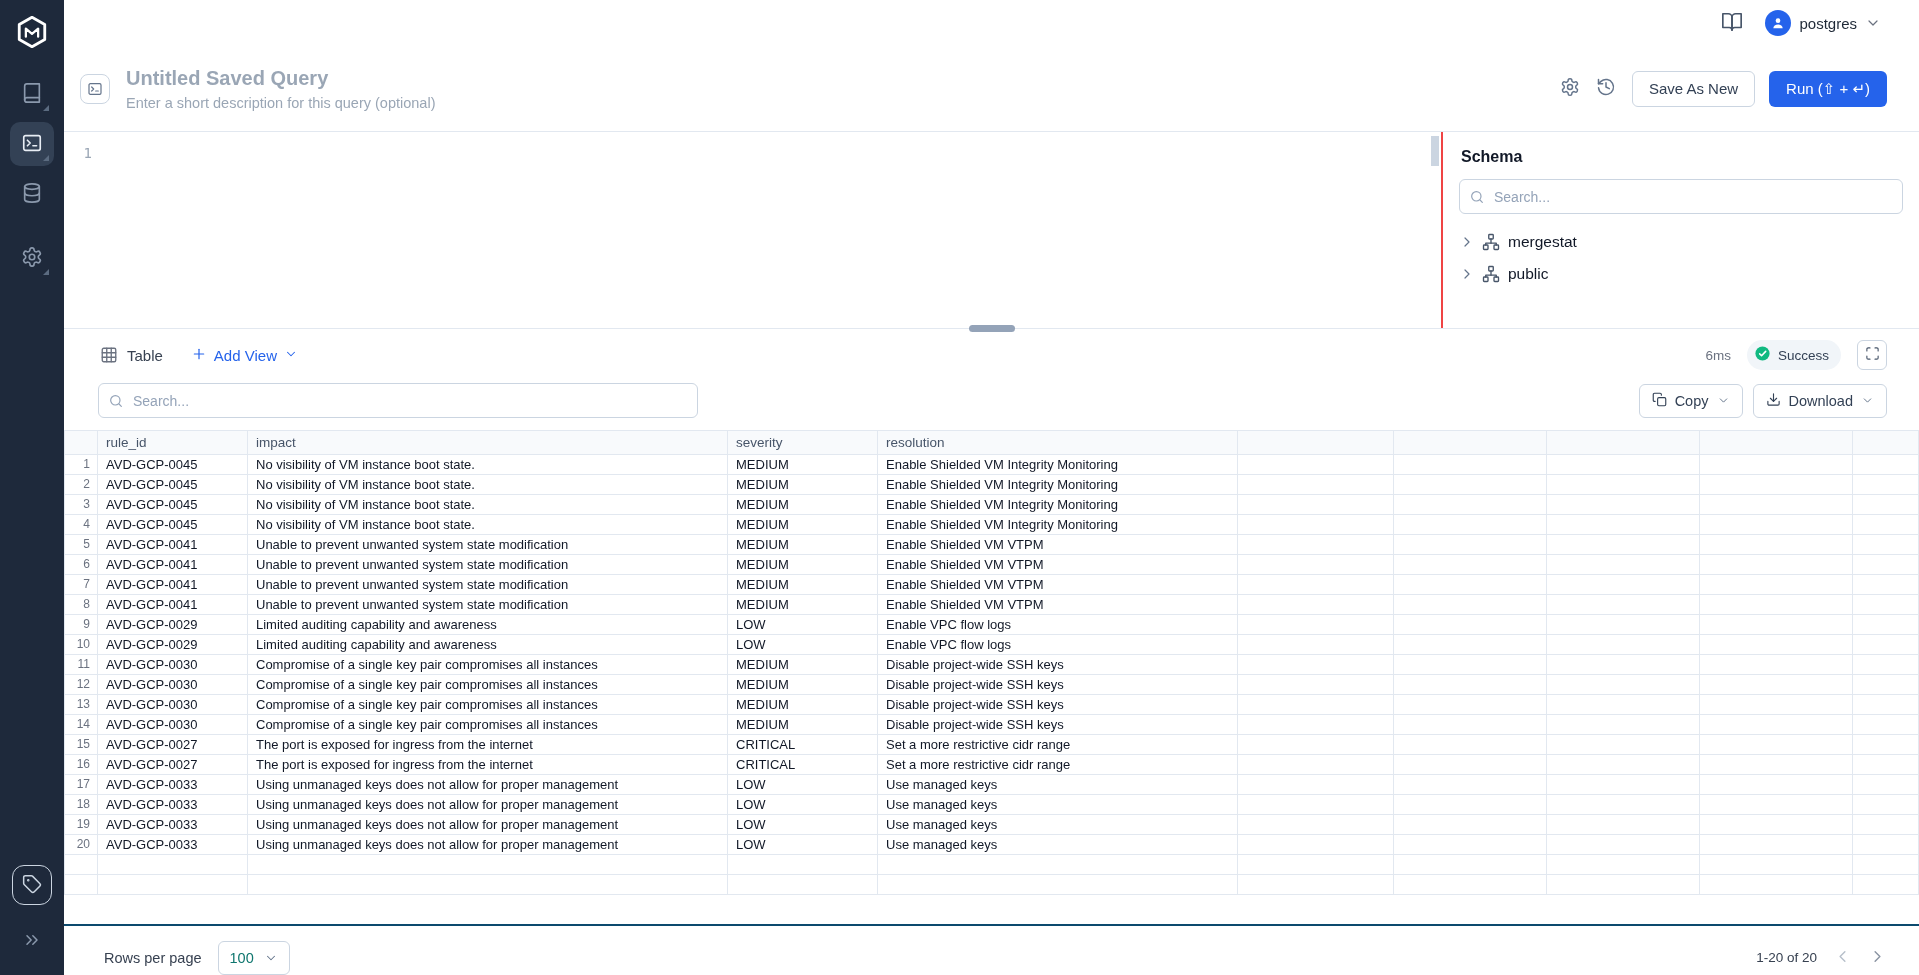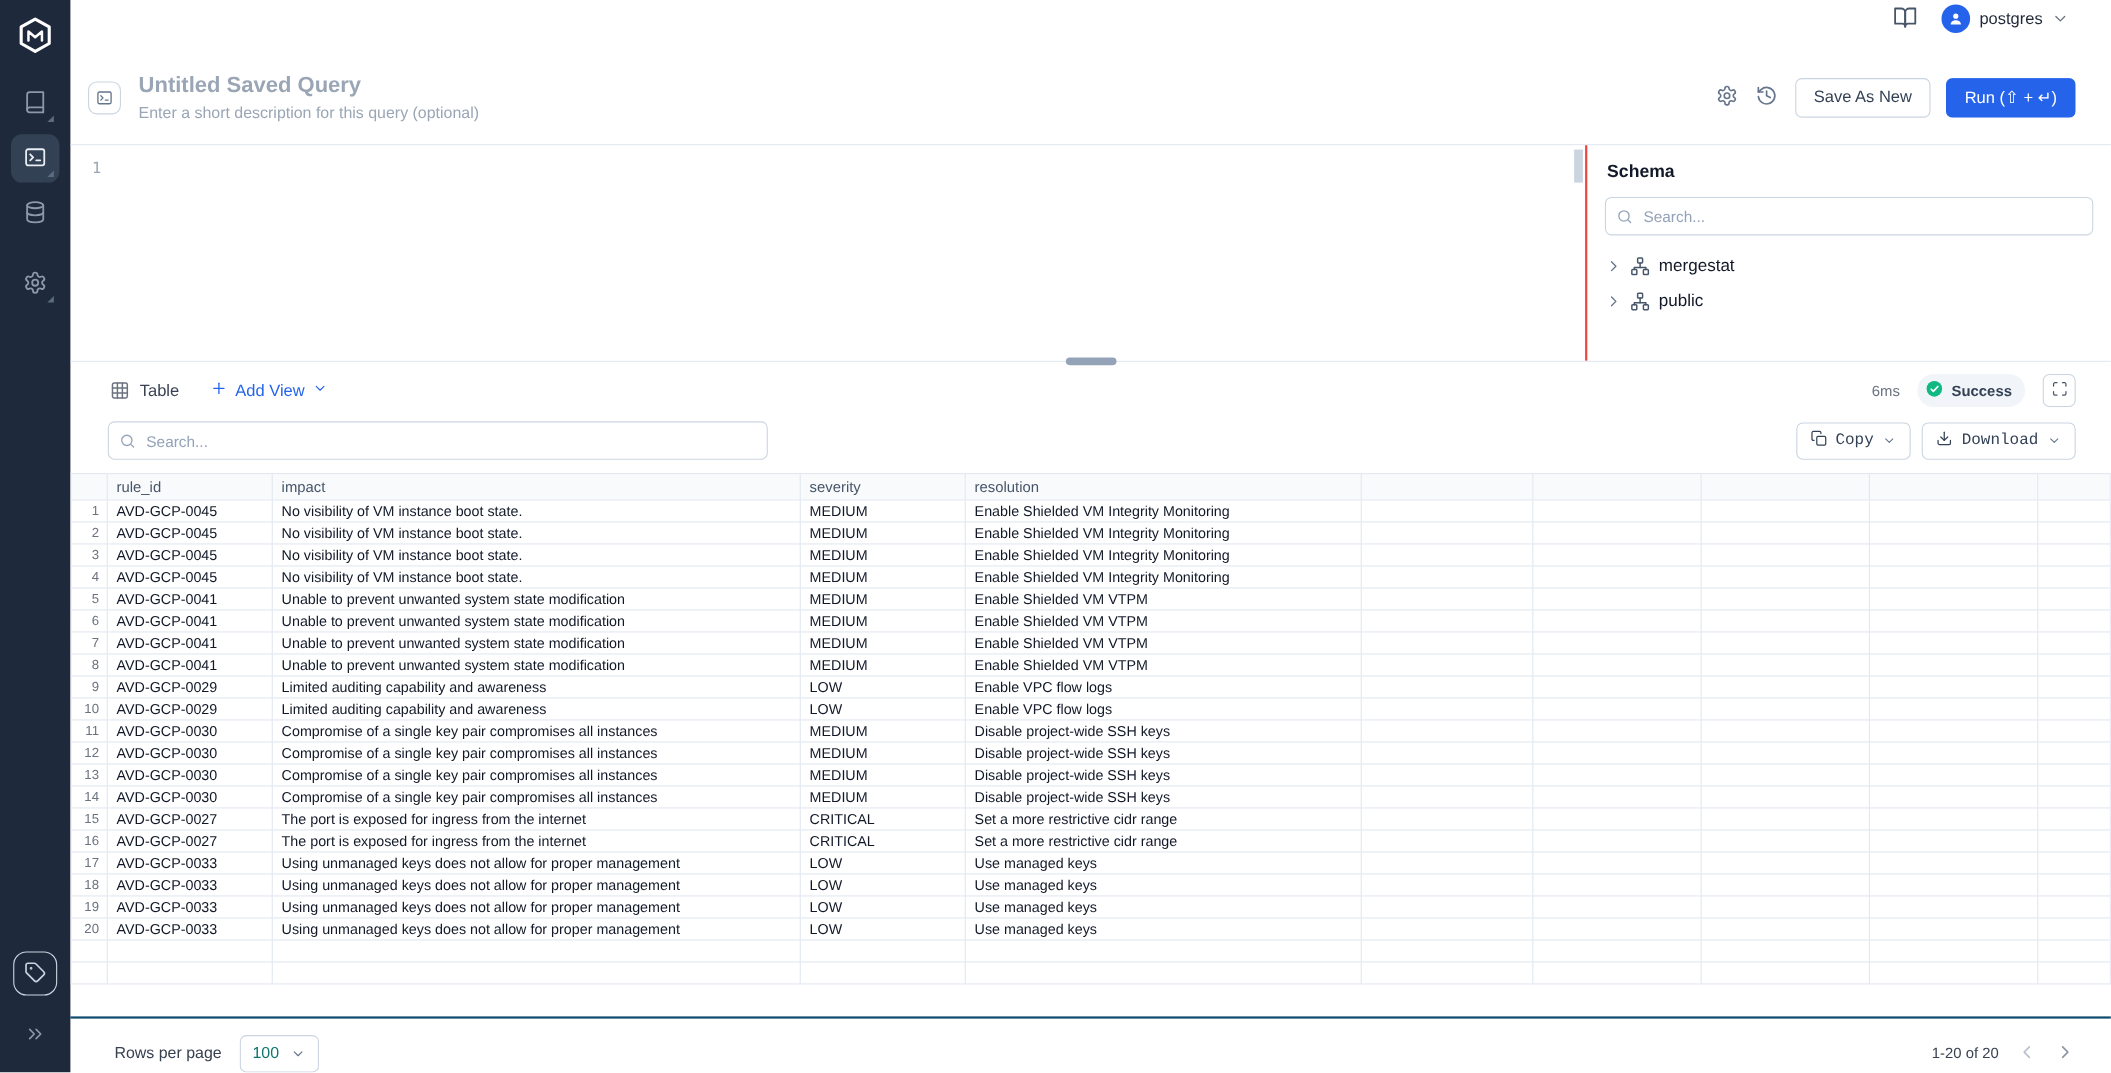--- a/index.html
+++ b/index.html
@@ -18,21 +18,21 @@
   .side-item.active{background:#334155;color:#e8edf4}
   .side-item.outlined{width:40px;height:40px;border:1.5px solid #cbd5e1;border-radius:12px;color:#cbd5e1}
   .has-sub::after{content:"";position:absolute;right:5px;bottom:5px;
     border-left:6px solid transparent;border-bottom:6px solid #5b6b80}
   .settings-gap{margin-top:14px}
   .side-bottom{margin-top:auto;display:flex;flex-direction:column;gap:14px;align-items:center}
 
   
   .main{flex:1;display:flex;flex-direction:column;min-width:0}
 
-  .topbar{height:46px;flex:none;display:flex;align-items:flex-end;justify-content:flex-end;gap:22px;padding:16px 38px}
+  .topbar{height:46px;flex:none;display:flex;align-items:center;justify-content:flex-end;gap:22px;padding:16px 38px}
   .icon-btn{background:none;border:none;color:#64748b;cursor:pointer;display:flex;align-items:center;padding:0}
   .docs-btn{color:#475569}
   .user-chip{display:flex;align-items:center;gap:8px;cursor:pointer}
   .avatar{width:26px;height:26px;border-radius:50%;background:#2563eb;display:flex;align-items:center;justify-content:center}
   .username{font-size:15px;font-weight:500;color:#1f2937}
   .chip-caret{color:#6b7280;display:flex}
 
   .query-header{height:85px;flex:none;display:flex;align-items:center;padding:0 32px 0 16px}
   .query-icon-box{width:30px;height:30px;border:1px solid #cbd5e1;border-radius:8px;display:flex;
     align-items:center;justify-content:center;color:#64748b;margin-right:16px;flex:none}
@@ -73,29 +73,29 @@
   .drag-handle{position:absolute;top:-4px;left:50%;transform:translateX(-50%);width:46px;height:7px;
     background:#94a3b8;border-radius:4px;z-index:4;cursor:row-resize}
   .results-toolbar{height:52px;flex:none;display:flex;align-items:center;padding:0 32px 0 36px;gap:28px}
   .tab{display:flex;align-items:center;gap:9px;color:#374151;font-size:15px;cursor:pointer}
   .tab .tab-ico{color:#6b7280;display:flex}
   .add-view{display:flex;align-items:center;gap:7px;color:#2563eb;font-size:15px;font-weight:500;
     background:none;border:none;cursor:pointer;font-family:inherit}
   .toolbar-right{margin-left:auto;display:flex;align-items:center;gap:16px}
   .duration{color:#6b7280;font-size:13.5px}
   .status-badge{display:flex;align-items:center;gap:7px;background:#f1f5f9;border-radius:999px;
-    padding:5px 12px 5px 7px;font-size:13.5px;font-weight:700;color:#334155}
+    padding:5px 12px 5px 7px;font-size:13.5px;font-weight:400;color:#334155}
   .iconbtn-bordered{width:30px;height:30px;border:1px solid #cbd5e1;border-radius:6px;background:#fff;
     color:#475569;display:flex;align-items:center;justify-content:center;cursor:pointer}
 
   .results-search-row{flex:none;display:flex;align-items:center;padding:2px 32px 12px 34px}
   .results-search{width:600px}
   .right-buttons{margin-left:auto;display:flex;gap:10px}
   .tool-btn{display:flex;align-items:center;gap:8px;height:34px;padding:0 12px;border:1px solid #cbd5e1;
-    border-radius:6px;background:#fff;color:#334155;font-size:14.5px;cursor:pointer;font-family:Liberation Mono, monospace}
+    border-radius:6px;background:#fff;color:#334155;font-size:14.5px;cursor:pointer;font-family:Liberation Sans, sans-serif}
   .tool-btn .caret{color:#64748b;display:flex}
 
   .table-wrap{flex:1;overflow:hidden}
   table{width:100%;border-collapse:collapse;table-layout:fixed}
   th{background:#f8fafc;border:1px solid #e2e8f0;height:24px;font-weight:400;font-size:13.5px;color:#475569;
     text-align:left;padding:0 8px;white-space:nowrap;overflow:hidden}
   td{border:1px solid #e2e8f0;height:20px;line-height:19px;font-size:13px;color:#111827;padding:0 8px;
     white-space:nowrap;overflow:hidden}
   td.gutter{text-align:right;color:#6b7280;font-size:12px;padding-right:7px}
 

